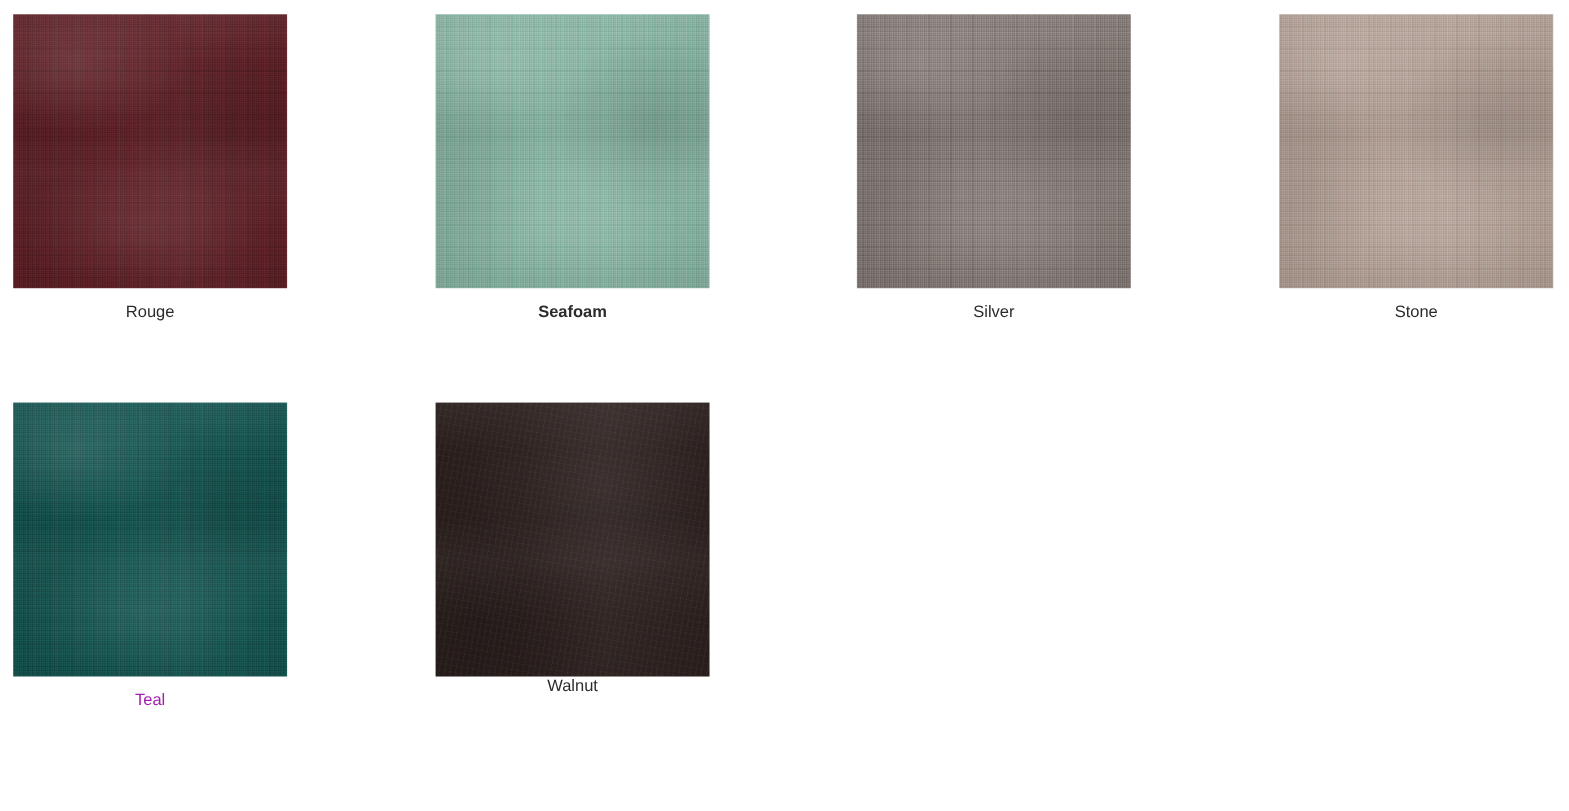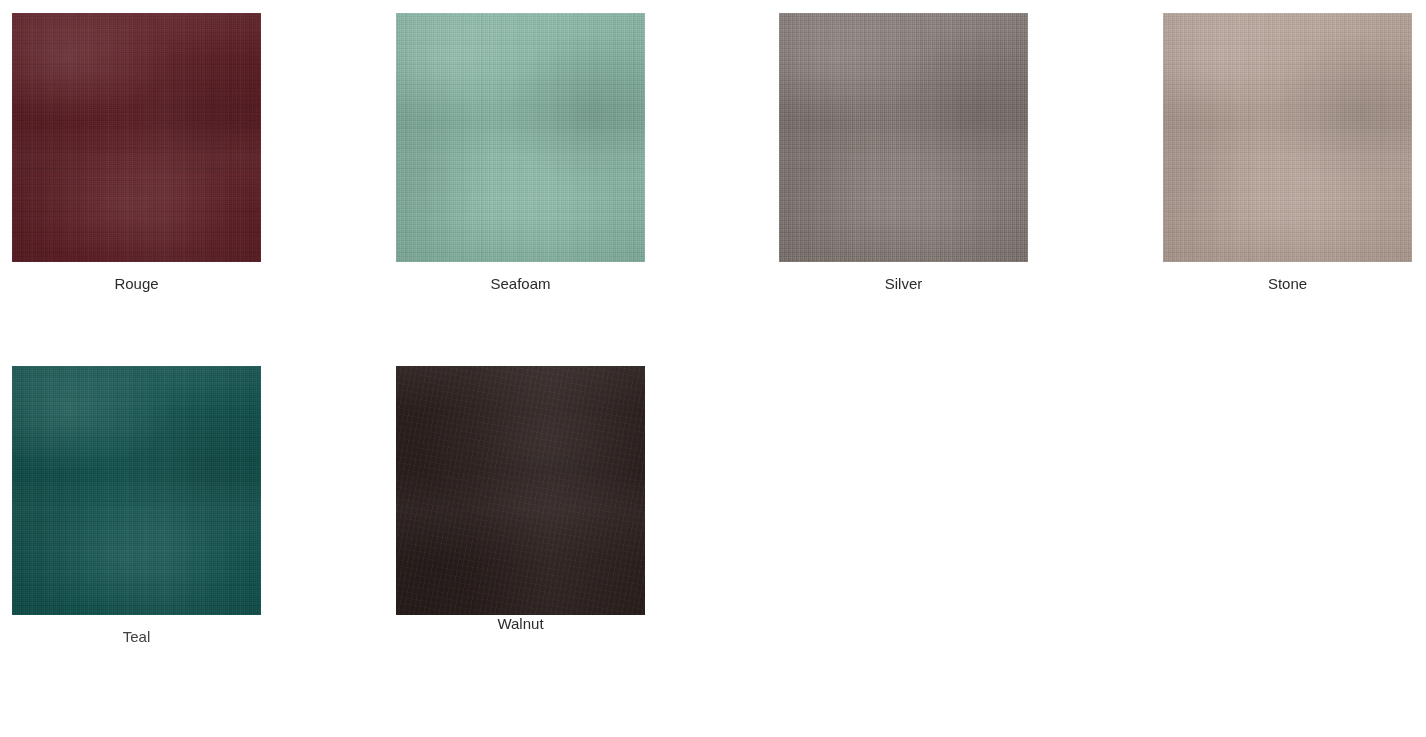--- a/index.html
+++ b/index.html
@@ -154,21 +154,21 @@
       </div>
       <div class="swatch-label" style="color: rgb(43, 43, 43); margin-top: 13px;">Rouge</div>
     </div>
     <div class="swatch-cell" style="left: 396px; top: 13px;">
       <div class="swatch-tile" style="background-color: rgb(135, 179, 162); width: 249px; height: 249px;">
         <div class="tex-weave"></div>
         <div class="tex-slub"></div>
         <div class="tex-cloud"></div>
         <div class="tex-bands"></div>
       </div>
-      <div class="swatch-label" style="color: rgb(43, 43, 43); margin-top: 13px;">Seafoam</div>
+      <div class="swatch-label" style="color: rgb(43, 43, 43); margin-top: 13px; font-weight: bold;">Seafoam</div>
     </div>
     <div class="swatch-cell" style="left: 1163px; top: 13px;">
       <div class="swatch-tile" style="background-color: rgb(178, 160, 150); width: 249px; height: 249px;">
         <div class="tex-weave"></div>
         <div class="tex-slub"></div>
         <div class="tex-cloud"></div>
         <div class="tex-bands"></div>
       </div>
       <div class="swatch-label" style="color: rgb(43, 43, 43); margin-top: 13px;">Stone</div>
     </div>
@@ -181,21 +181,21 @@
       </div>
       <div class="swatch-label" style="color: rgb(43, 43, 43); margin-top: 13px;">Silver</div>
     </div>
     <div class="swatch-cell" style="left: 12px; top: 366px;">
       <div class="swatch-tile" style="background-color: rgb(21, 83, 79); width: 249px; height: 249px;">
         <div class="tex-weave"></div>
         <div class="tex-slub"></div>
         <div class="tex-cloud"></div>
         <div class="tex-bands"></div>
       </div>
-      <div class="swatch-label" style="color: #404040; margin-top: 13px;">Teal</div>
+      <div class="swatch-label" style="color: #a21caf; margin-top: 13px;">Teal</div>
     </div>
     <div class="swatch-cell" style="left: 396px; top: 366px;">
       <div class="swatch-tile" style="background-color: rgb(42, 31, 29); width: 249px; height: 249px;">
         <div class="tex-grain"></div>
         <div class="tex-bands"></div>
       </div>
       <div class="swatch-label" style="color: rgb(43, 43, 43); ">Walnut</div>
     </div>
   </div>
 

